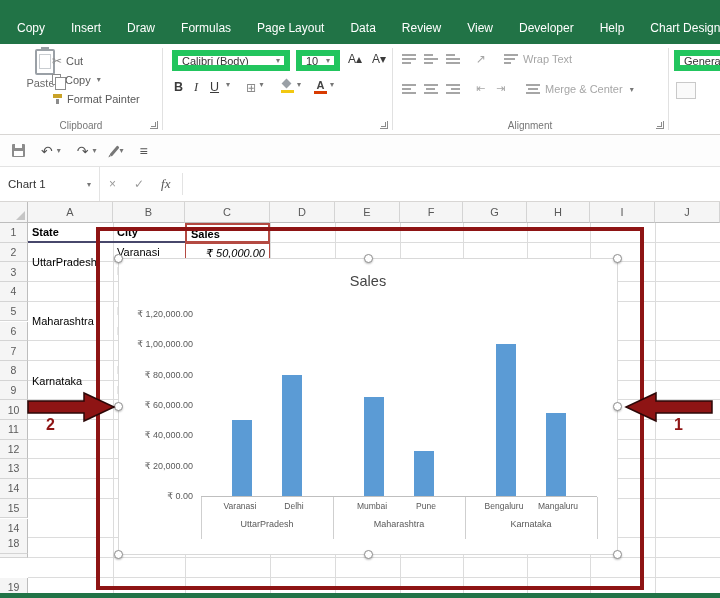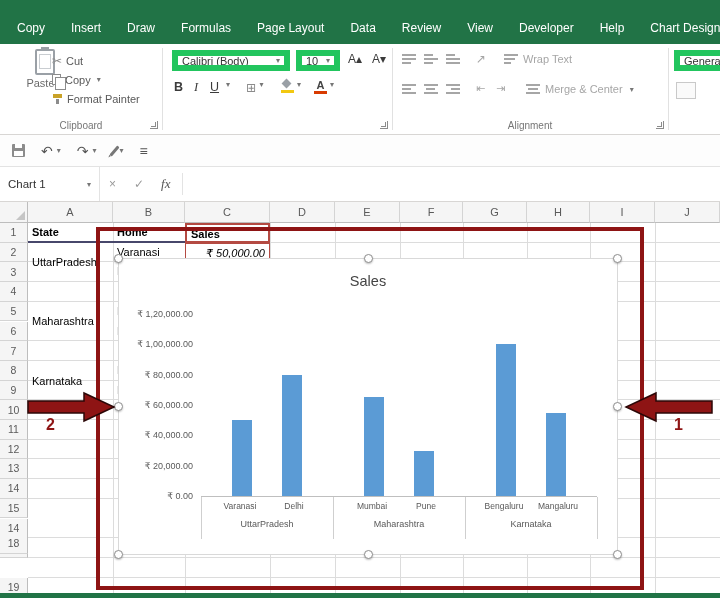--- a/index.html
+++ b/index.html
@@ -347,21 +347,21 @@
     <div class="vline" style="left: 270px;"></div>
     <div class="vline" style="left: 335px;"></div>
     <div class="vline" style="left: 400px;"></div>
     <div class="vline" style="left: 463px;"></div>
     <div class="vline" style="left: 527px;"></div>
     <div class="vline" style="left: 590px;"></div>
     <div class="vline" style="left: 655px;"></div>
   </div>
 
 <div class="cell b" style="left:28px;top:223px;width:85px;height:19.7px;border-bottom:2px solid var(--hdr-underline)">State</div>
-<div class="cell b" style="left:113px;top:223px;width:72px;height:19.7px;border-bottom:2px solid var(--hdr-underline)">Home</div>
+<div class="cell b" style="left:113px;top:223px;width:72px;height:19.7px;border-bottom:2px solid var(--hdr-underline)">City</div>
 <div class="cell b" style="left:185px;top:223px;width:85px;height:19.7px;border:2px solid var(--hl-red)">Sales</div>
 <div class="cell m" style="left:28px;top:242.7px;width:85px;height:39.4px">UttarPradesh</div>
 <div class="cell" style="left:113px;top:242.7px;width:72px;height:19.7px">Varanasi</div>
 <div class="cell r" style="left:185px;top:242.7px;width:85px;height:19.7px;border:1.5px solid var(--hl-red)">₹ 50,000.00</div>
 <div class="cell" style="left:113px;top:262.4px;width:72px;height:19.7px">Delhi</div>
 <div class="cell m" style="left:28px;top:301.8px;width:85px;height:39.4px">Maharashtra</div>
 <div class="cell" style="left:113px;top:301.8px;width:72px;height:19.7px">Mumbai</div>
 <div class="cell" style="left:113px;top:321.5px;width:72px;height:19.7px">Pune</div>
 <div class="cell m" style="left:28px;top:360.9px;width:85px;height:39.4px">Karnataka</div>
 <div class="cell" style="left:113px;top:360.9px;width:72px;height:19.7px">Bengaluru</div>

